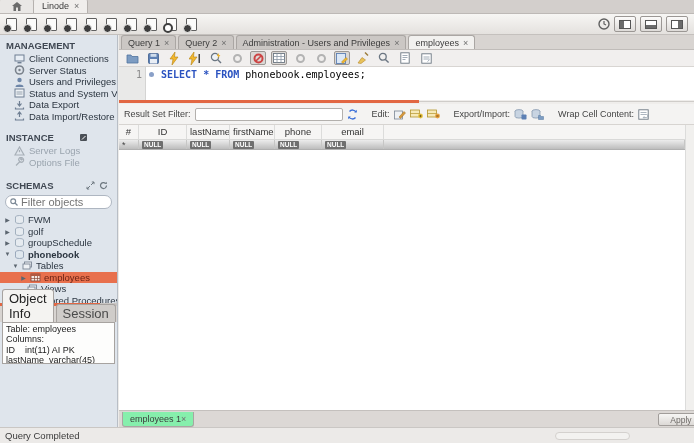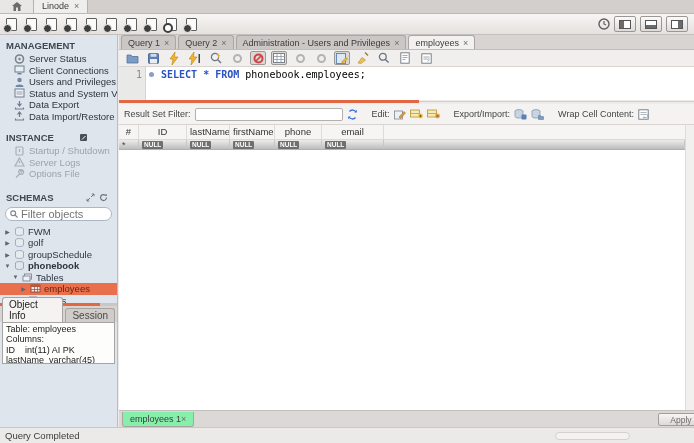--- a/index.html
+++ b/index.html
@@ -35,21 +35,21 @@
   .hicons{margin-left:auto;display:flex;gap:4px;padding-right:5px;}
   .filterbox{margin:2px 5px 3px 5px;height:14px;background:#fff;border:1px solid #aeb6c1;border-radius:7px;display:flex;align-items:center;padding:0 4px;gap:3px;}
   .filterbox input{border:none;outline:none;font-size:11px;width:80px;background:transparent;color:#333;font-family:"Liberation Sans",sans-serif;}
   .trow{display:flex;align-items:center;gap:3px;height:11.5px;font-size:9.5px;color:#2b3540;cursor:pointer;white-space:nowrap;}
   .trow .arr{width:7px;font-size:6px;color:#5c6670;text-align:center;flex:0 0 7px;}
   .trow.sel{background:#e8704d;color:#6b2314;}
   .trow.bold{font-weight:bold;}
   .ticon{width:11px;height:9px;flex:0 0 11px;}
   .sdivider{height:3px;margin-top:4px;background:linear-gradient(90deg,#e26743 0 100px,#c9c6c3 100px);}
   .infotabs{display:flex;align-items:flex-end;height:16px;padding:2px 2px 0 2px;gap:2px;background:#d8d4d1;}
-  .itab{font-size:10px;padding:1px 6px;border:1px solid #a7a3a0;border-bottom:none;border-radius:3px 3px 0 0;background:#cfccc9;color:#4a4a4a;cursor:pointer;}
+  .itab{font-size:13px;padding:1px 6px;border:1px solid #a7a3a0;border-bottom:none;border-radius:3px 3px 0 0;background:#cfccc9;color:#4a4a4a;cursor:pointer;}
   .itab.active{background:#f4f3f1;color:#222;}
   .infobox{margin:0 2px;background:#fdfdfc;border:1px solid #a7a3a0;height:42px;font-size:9px;color:#222;padding:1px 3px;overflow:hidden;}
   .infobox div{white-space:pre;line-height:1.15;}
 
   
   .main{position:absolute;left:119px;top:35px;right:0;bottom:16px;background:#e9e7e5;}
   .qtabs{position:absolute;left:0;top:0;right:0;height:15px;background:#d8d4d1;border-bottom:1px solid #c0bcb9;display:flex;align-items:flex-end;padding-left:2px;gap:2px;}
   .qtab{height:14px;padding:0 6px;font-size:9px;color:#3c3c3c;background:#cbc7c4;border:1px solid #aaa6a3;border-bottom:none;border-radius:3px 3px 0 0;display:flex;align-items:center;gap:4px;cursor:pointer;white-space:nowrap;}
   .qtab.active{background:#f2f1ef;}
   .qtoolbar{position:absolute;left:0;top:15px;right:0;height:17px;background:#f1efee;border-bottom:1px solid #d8d5d2;display:flex;align-items:center;gap:5px;padding:0 5px;}
@@ -158,31 +158,31 @@
     </div>
   </div>
 
   <div class="sidebar">
     <div class="shead">
         <span>MANAGEMENT</span>
       </div>
 
     <div class="sitem">
       <svg class="micon" viewBox="0 0 11 10">
+          <rect x="1" y="1" width="9" height="6" fill="#e8eef5" stroke="#6e7e92" stroke-width="1"></rect>
+          <rect x="3.5" y="8" width="4" height="1.4" fill="#6e7e92"></rect>
+        </svg>
+      <span>Client Connections</span>
+    </div>
+    <div class="sitem">
+      <svg class="micon" viewBox="0 0 11 10">
           <circle cx="5.5" cy="5" r="4" fill="none" stroke="#7a828c" stroke-width="1.6"></circle>
           <circle cx="5.5" cy="5" r="1.2" fill="#7a828c"></circle>
         </svg>
       <span>Server Status</span>
-    </div>
-    <div class="sitem">
-      <svg class="micon" viewBox="0 0 11 10">
-          <rect x="1" y="1" width="9" height="6" fill="#e8eef5" stroke="#6e7e92" stroke-width="1"></rect>
-          <rect x="3.5" y="8" width="4" height="1.4" fill="#6e7e92"></rect>
-        </svg>
-      <span>Client Connections</span>
     </div>
     <div class="sitem">
       <svg class="micon" viewBox="0 0 11 10">
           <circle cx="5.5" cy="3" r="2.2" fill="#6e86a8"></circle>
           <path d="M1.5 10 C1.5 6.8 9.5 6.8 9.5 10 Z" fill="#6e86a8"></path>
         </svg>
       <span>Users and Privileges</span>
     </div>
     <div class="sitem">
       <svg class="micon" viewBox="0 0 11 10">
@@ -205,27 +205,20 @@
         </svg>
       <span>Data Import/Restore</span>
     </div>
 
     <div class="shead" style="margin-top:5px;gap:21px;">
       <span>INSTANCE</span>
       <svg width="9" height="9" viewBox="0 0 9 9" style="margin-left:4px">
           <rect x="1" y="1" width="7" height="7" rx="1" fill="#4a4f56"></rect>
           <path d="M3 6.5 L6.5 3" stroke="#fff" stroke-width="1"></path>
         </svg>
-    </div>
-    <div class="sitem dis">
-      <svg class="micon" viewBox="0 0 11 10">
-          <rect x="2" y="1" width="7" height="8" rx="1" fill="none" stroke="#a8b0b8" stroke-width="1.2"></rect>
-          <path d="M5.5 3 V6" stroke="#a8b0b8" stroke-width="1.2"></path>
-        </svg>
-      <span>Startup / Shutdown</span>
     </div>
     <div class="sitem dis">
       <svg class="micon" viewBox="0 0 11 10">
           <path d="M5.5 1 L10 9 H1 Z" fill="none" stroke="#a8b0b8" stroke-width="1.2"></path>
           <path d="M5.5 4 V6.2" stroke="#a8b0b8" stroke-width="1.2"></path>
         </svg>
       <span>Server Logs</span>
     </div>
     <div class="sitem dis">
       <svg class="micon" viewBox="0 0 11 10">

